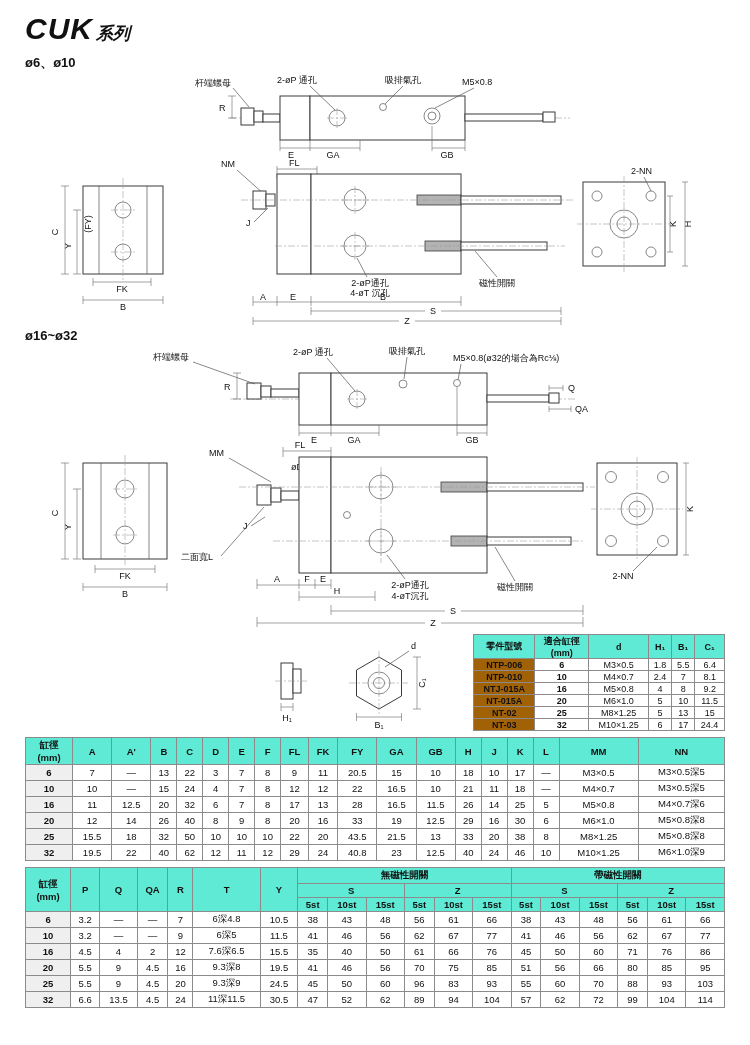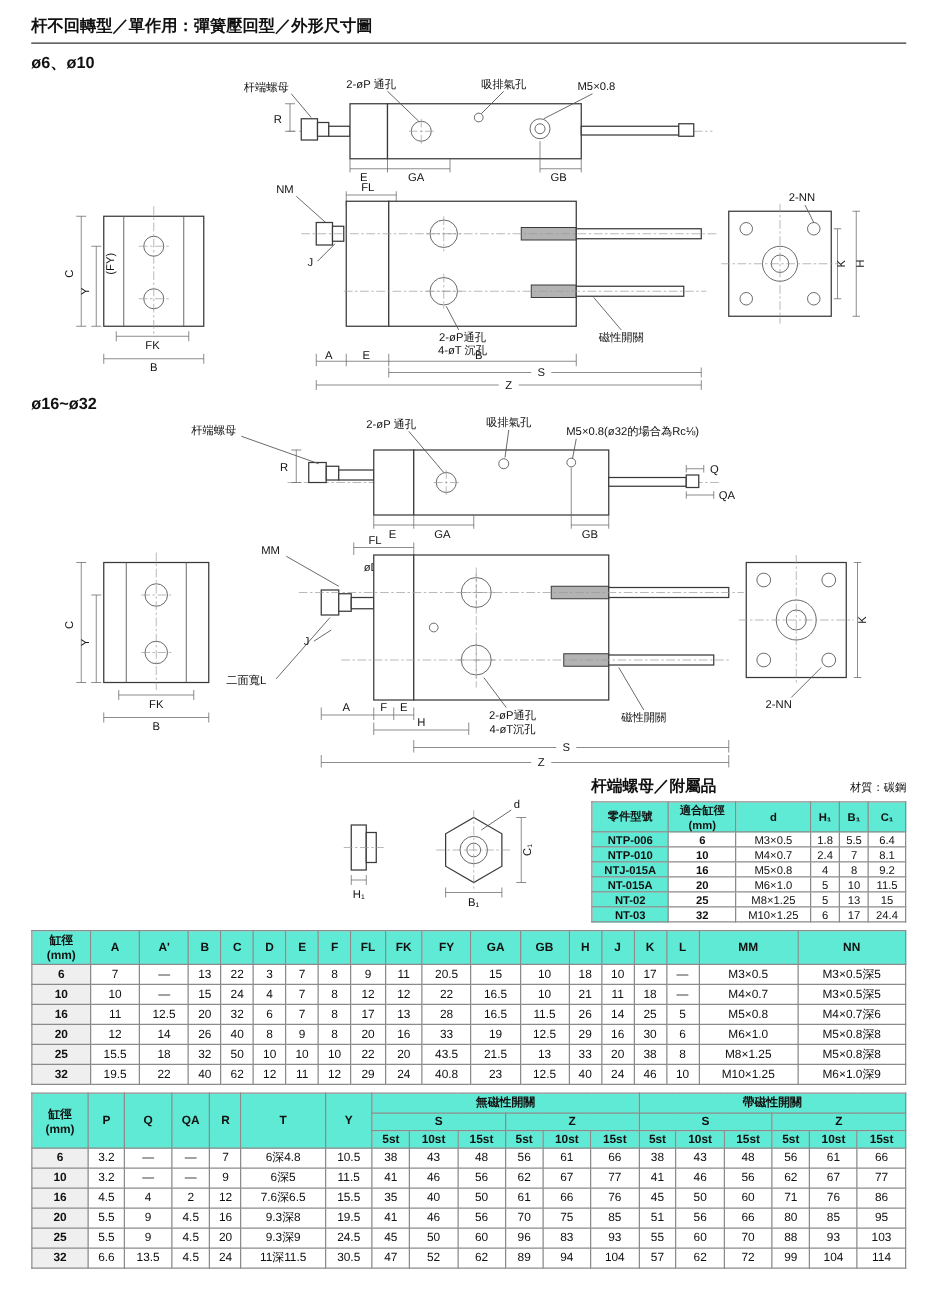--- a/index.html
+++ b/index.html
@@ -23,30 +23,33 @@
   thead th{background:#5eead4;font-weight:bold}
   tbody th{background:#efefef;font-weight:bold}
   tbody td{background:#fff}
   .dim-table{margin-top:6px}
   .nutrow{display:flex;justify-content:flex-end;align-items:center;gap:14px;margin-top:3px}
   .nut-wrap{width:252px}
   .nut-head{display:flex;justify-content:space-between;align-items:baseline;margin-bottom:3px}
   .nut-title{font-size:12.5px;font-weight:bold}
   .nut-mat{font-size:9px}
   .nut-table th,.nut-table td{height:12px;font-size:9px;padding:0 2px}
-  .nut-table tbody th{background:#5eead4}
+  .nut-table tbody th{background:#a16207}
   .nut-table tbody td:first-of-type{font-weight:bold}
 </style>
 </head>
 <body>
 
 <div class="page">
 
-
-  <div class="sechead">杆不回轉型／單作用：彈簧壓回型／外形尺寸圖</div>
+  <div class="h1row">
+    <span class="cuk">CUK</span>
+    <span class="ser">系列</span>
+  </div>
+
 
   <div class="bore">ø6、ø10</div>
 
   <svg class="dwg" width="700" height="252" viewBox="0 0 700 252">
 
     <path class="cl" d="M205,44 H545"></path>
     <rect class="wh" x="216" y="34" width="13" height="17"></rect>
       <rect class="wh" x="229" y="37" width="9" height="11"></rect>
       <rect class="wh" x="238" y="40" width="17" height="8"></rect>
     <rect class="wh" x="255" y="22" width="30" height="44"></rect>
@@ -257,24 +260,20 @@
         <circle class="tn" cx="120" cy="46" r="5.5"></circle>
       <path class="cl" d="M120,14 V78 M90,46 H150"></path>
       <text x="152" y="12">d</text>
       <path class="tn" d="M150,14 L126,30"></path>
       <path class="dm" d="M97.5,76 v8 M142.5,76 v8 M97.5,80 h45"></path>
       <text x="120" y="91" text-anchor="middle">B₁</text>
       <path class="dm" d="M154,20 h8 M154,72 h8 M158,20 V72"></path>
       <text transform="rotate(-90 166 46)" x="166" y="46" text-anchor="middle">C₁</text>
     </svg>
     <div class="nut-wrap">
-      <div class="nut-head">
-        <span class="nut-title">杆端螺母／附屬品</span>
-        <span class="nut-mat">材質：碳鋼</span>
-      </div>
       <table class="nut-table">
           <thead>
             <tr>
               <th>零件型號</th>
               <th>適合缸徑
 (mm)</th>
               <th>d</th>
               <th>H₁</th>
               <th>B₁</th>
               <th>C₁</th>

